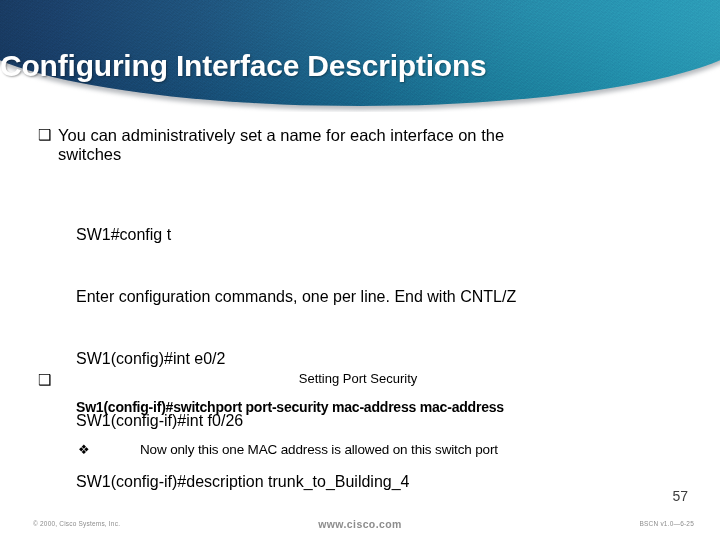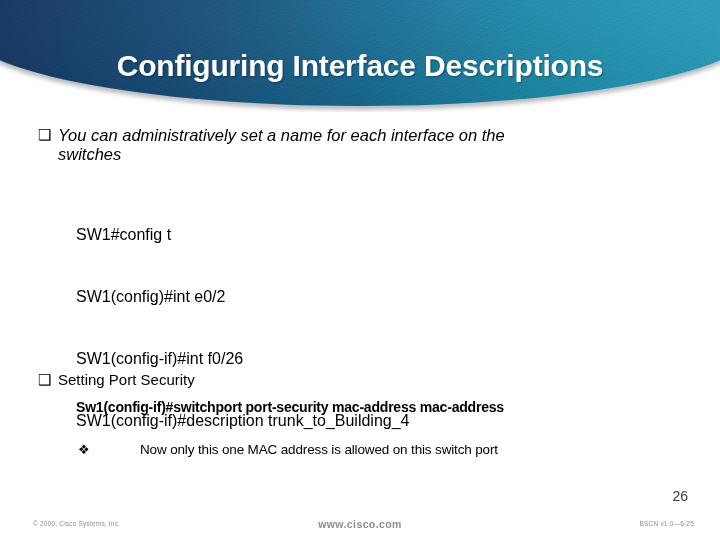--- a/index.html
+++ b/index.html
@@ -79,21 +79,20 @@
     position: absolute;
     inset: 0;
     background: radial-gradient(120% 90% at 62% 40%,
         rgba(255,255,255,.06) 0%, rgba(0,0,0,.10) 78%, rgba(0,0,0,.22) 100%);
   }
   .slide-title {
     position: absolute;
     left: 0;
     top: 49px;
     width: 720px;
-    text-align: center;
     font-size: 30px;
     font-weight: bold;
     color: #ffffff;
     letter-spacing: -0.2px;
     text-shadow: 1px 1px 2px rgba(0,0,0,.35);
     white-space: nowrap;
   }
 
   
   .body {
@@ -127,21 +126,20 @@
     width: 640px;
   }
   #b1 .bullet-mark {
     font-size: 15px;
     width: 20px;
   }
   #b1 .bullet-text {
     font-size: 16.5px;
     text-align: justify;
     text-justify: inter-word;
-    font-style: italic;
   }
   #b1 .bullet-text > span { display: block; }
 
   
   .cli {
     position: absolute;
     left: 76px;
     top: 72px;
     font-size: 16px;
     line-height: 20.6px;
@@ -154,21 +152,22 @@
   #b2 {
     left: 38px;
     top: 259px;
     width: 620px;
   }
   #b2 .bullet-mark {
     font-size: 15px;
     width: 20px;
   }
   #b2 .bullet-text {
-    font-size: 15px;
+    font-size: 13px;
+    text-align: center;
   }
 
   .subcmd {
     position: absolute;
     left: 76px;
     top: 287px;
     font-size: 14.5px;
     font-weight: bold;
     letter-spacing: -0.25px;
     color: #000000;
@@ -258,41 +257,42 @@
     <div class="bullet-row" id="b1">
       <span class="bullet-mark">❑</span>
       <span class="bullet-text">
         <span>You can administratively set a name for each interface on the</span>
         <span>switches</span>
       </span>
     </div>
 
     <div class="cli">
       <div>SW1#config t</div>
+      <div>Enter configuration commands, one per line. End with CNTL/Z</div>
       <div>SW1(config)#int e0/2</div>
       <div>SW1(config-if)#int f0/26</div>
       <div>SW1(config-if)#description trunk_to_Building_4</div>
       
     </div>
 
     <div class="bullet-row" id="b2">
       <span class="bullet-mark">❑</span>
       <span class="bullet-text">Setting Port Security</span>
     </div>
 
     <div class="subcmd">Sw1(config-if)#switchport port-security mac-address mac-address</div>
 
     <div class="bullet-row" id="b3">
       <span class="bullet-mark">❖</span>
       <span class="bullet-text">Now only this one MAC address is allowed on this switch port</span>
     </div>
 
   </div>
 
-  <div class="page-number">26</div>
+  <div class="page-number">57</div>
 
   <div class="footer">
     <div class="footer-left">© 2000, Cisco Systems, Inc.</div>
     <div class="footer-center">www.cisco.com</div>
     <div class="footer-right">BSCN v1.0—6-25</div>
   </div>
 
 </div>
 
 </body></html>

